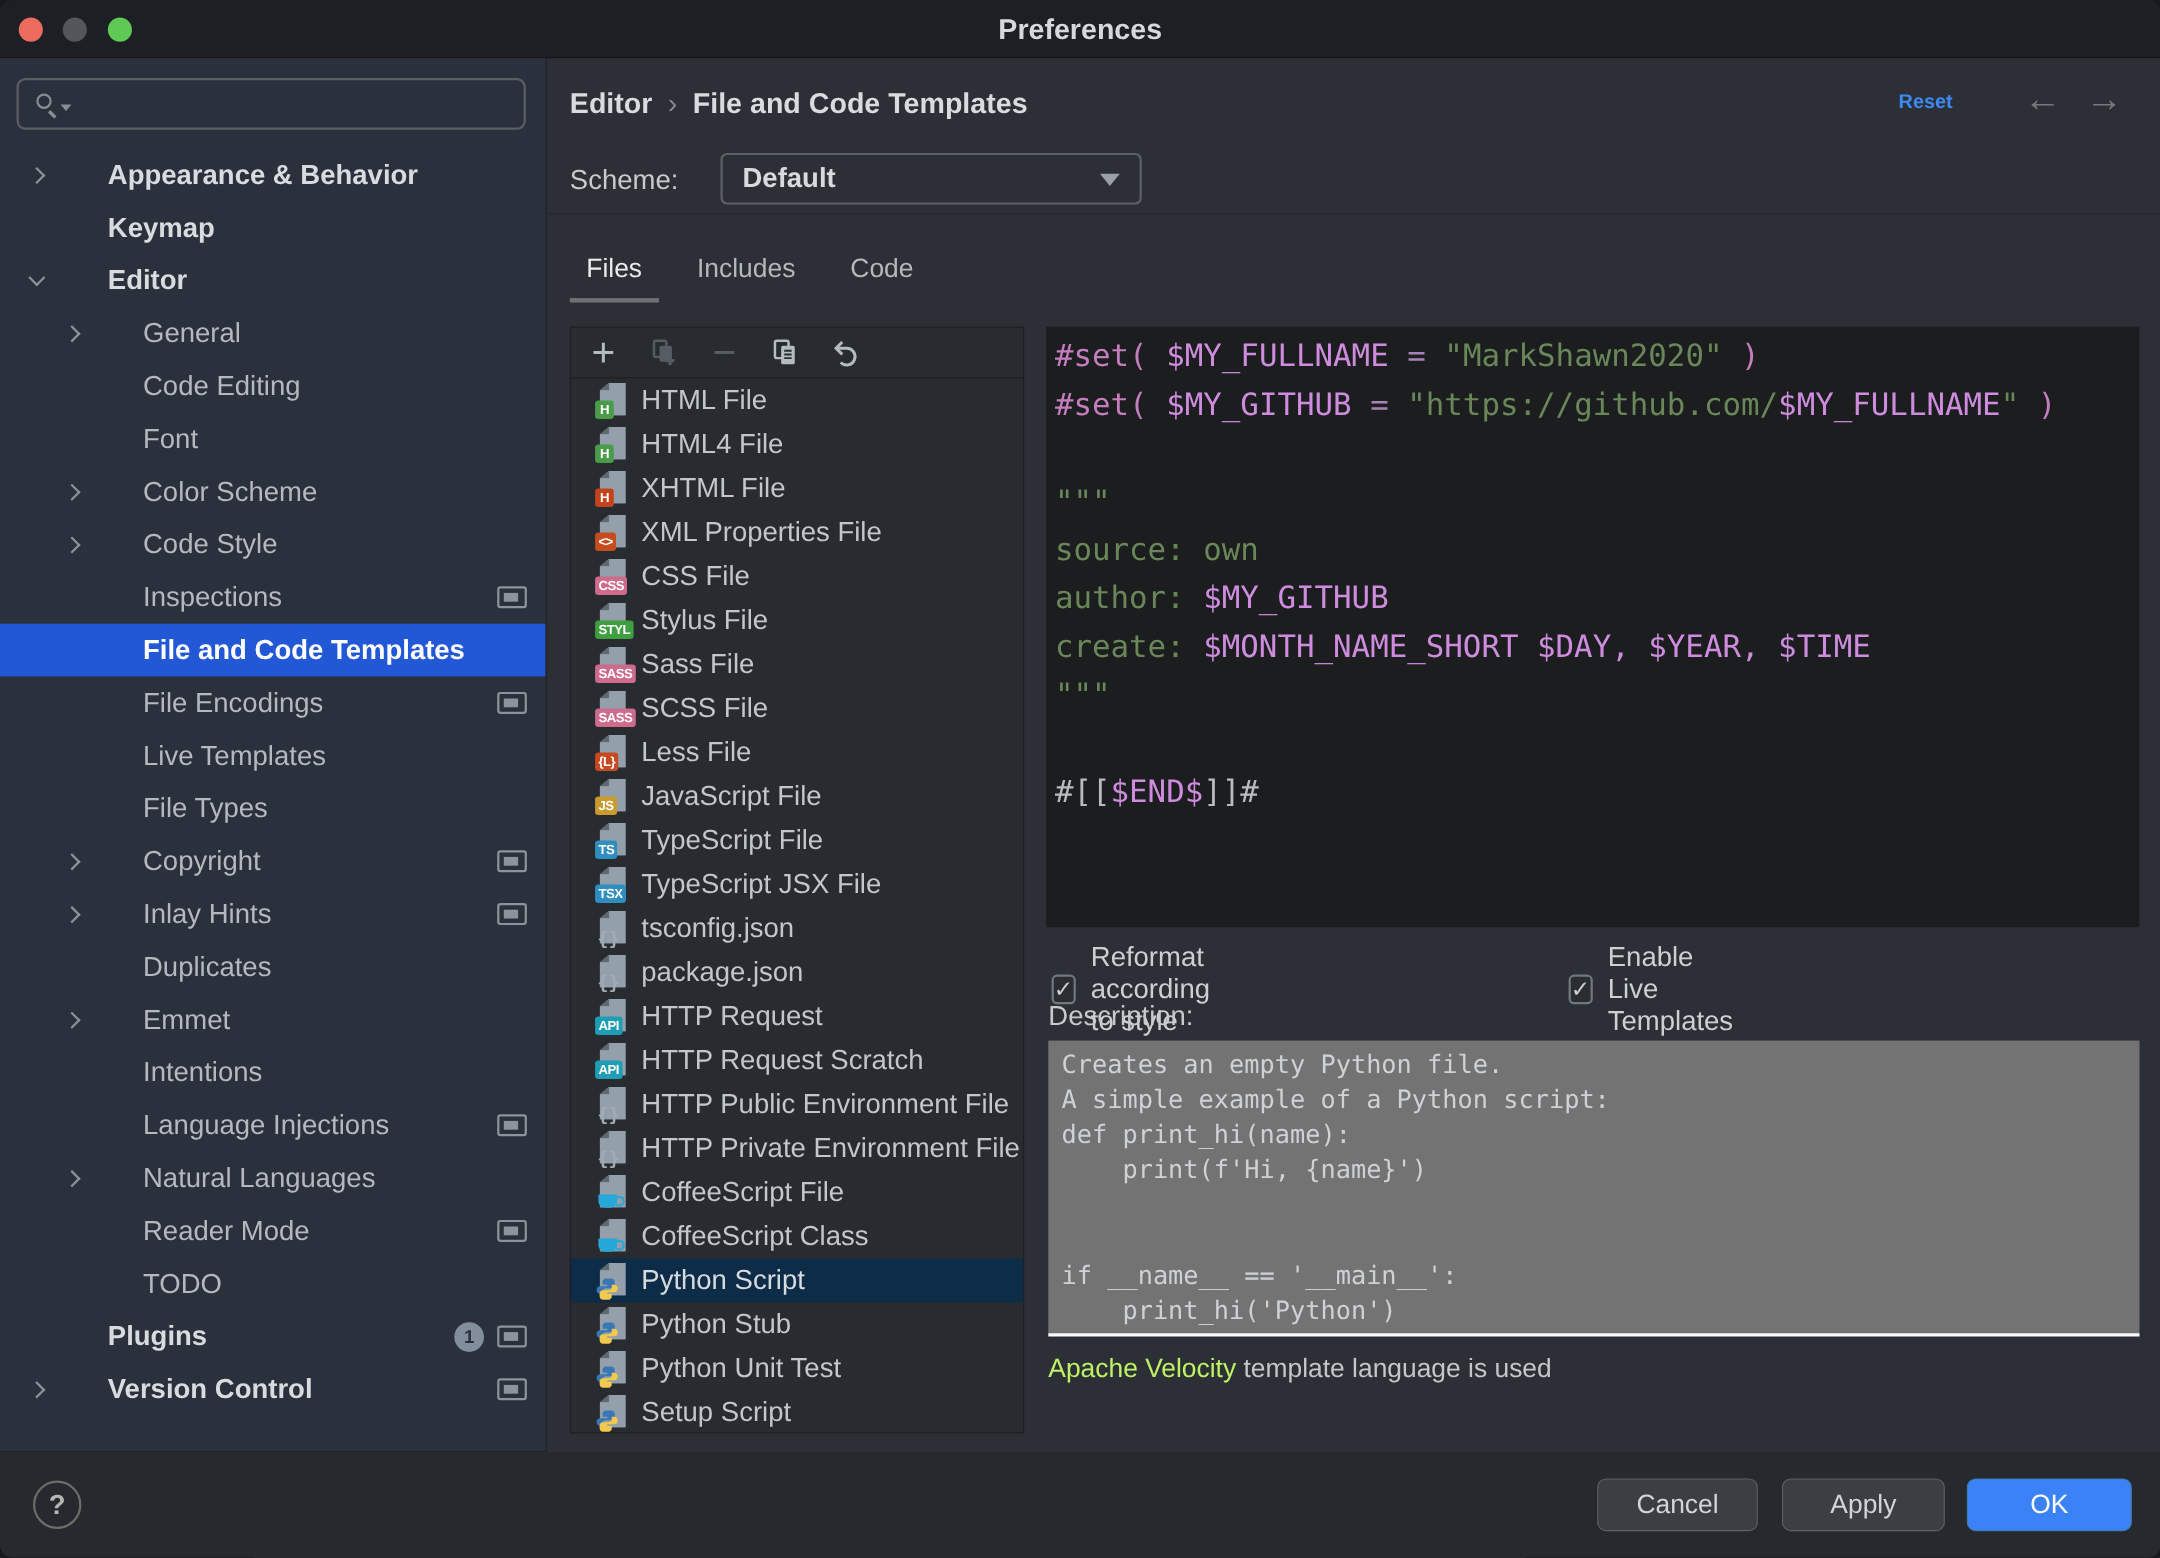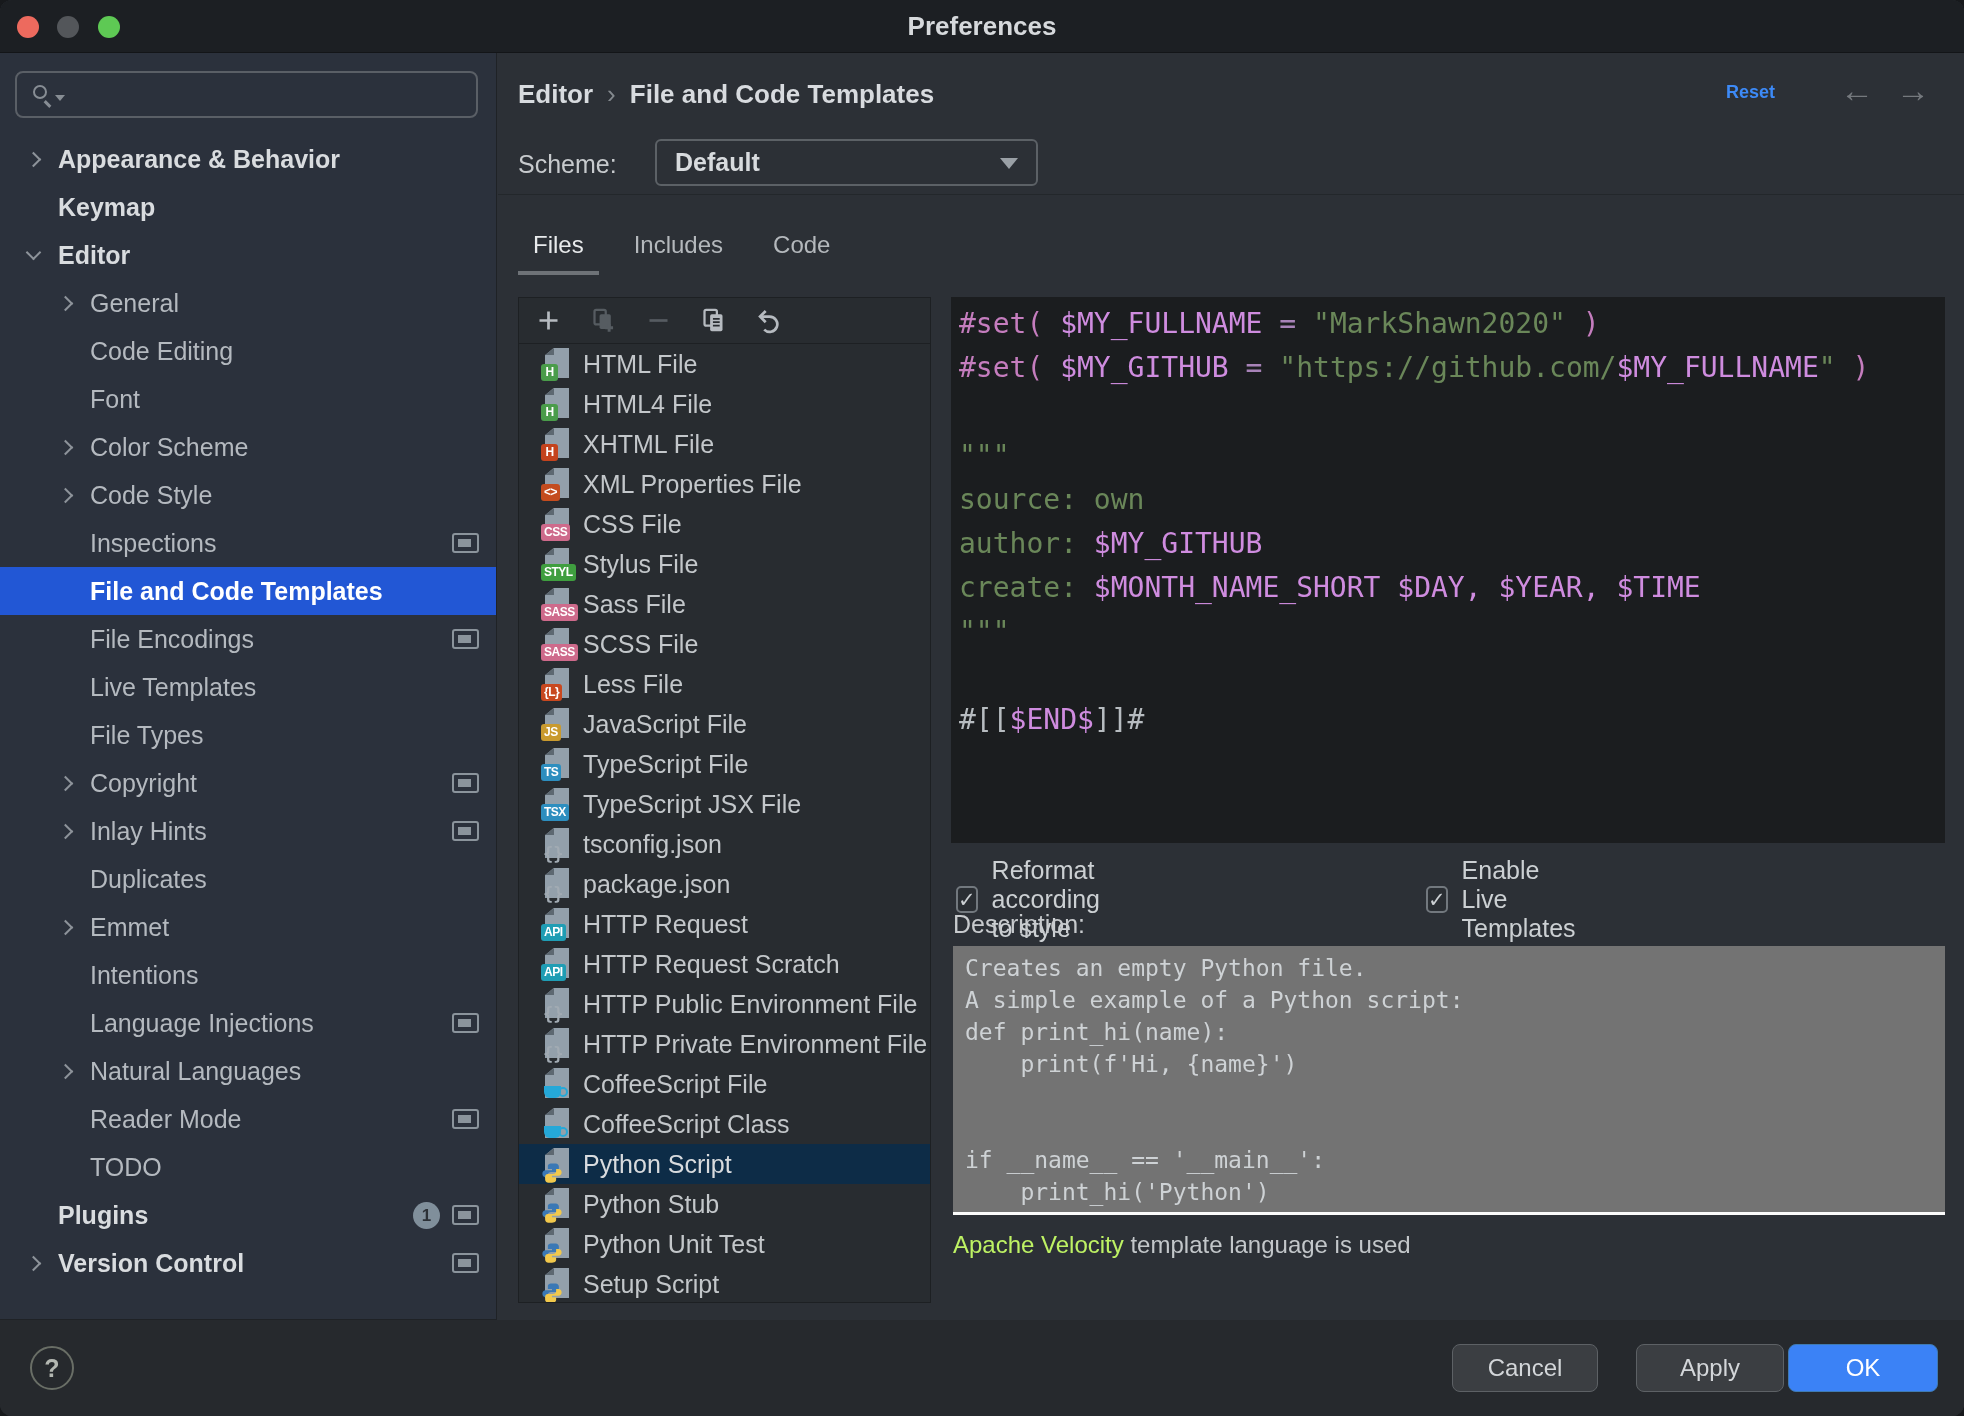--- a/index.html
+++ b/index.html
@@ -17,38 +17,38 @@
   .sidebar{position:absolute;top:53px;left:0;width:497px;height:1267px;background:#2b313c;
     border-right:1px solid #1f2226;border-bottom:1px solid #1f2226;overflow:hidden;}
   .search{position:absolute;top:18px;left:15px;width:463px;height:47px;border:2px solid #5a5f66;border-radius:8px;}
   .mag{position:absolute;left:16px;top:12px;width:14px;height:14px;border:2.5px solid #878d94;border-radius:50%;}
   .mag::after{content:'';position:absolute;left:11px;top:13px;width:3px;height:8px;background:#878d94;transform:rotate(-45deg);}
   .search-caret{position:absolute;left:38px;top:22px;width:0;height:0;border-left:5px solid transparent;border-right:5px solid transparent;border-top:6px solid #878d94;}
   .tree{position:absolute;top:82px;left:0;right:0;}
   .trow{position:relative;height:48px;font-size:25px;color:#b4b9bf;line-height:48px;white-space:nowrap;}
   .trow.bold{font-weight:700;color:#d9dcdf;}
   .trow.sel{background:#2257d5;color:#ffffff;font-weight:700;}
-  .trow .lbl{position:absolute;}
+  .trow .lbl{position:absolute;margin-left:40px;}
   .lv0 .lbl{left:58px;} .lv1 .lbl{left:90px;}
   .chev{position:absolute;top:19px;width:11px;height:11px;border-right:2.5px solid #8d939a;border-bottom:2.5px solid #8d939a;}
   .chev.right{transform:rotate(-45deg);}
   .chev.down{transform:rotate(45deg);top:16px;}
   .lv0 .chev{left:28px;} .lv1 .chev{left:60px;}
   .monitor{position:absolute;right:17px;top:14px;width:27px;height:20px;border:2.5px solid #8b949c;border-radius:3px;}
   .monitor::after{content:'';position:absolute;left:4px;top:3.5px;width:13px;height:8px;background:#8b949c;}
   .nbadge{position:absolute;right:56px;top:11px;width:27px;height:27px;border-radius:50%;background:#808f9b;
     color:#2c3137;font-size:17px;font-weight:700;text-align:center;line-height:27px;}
   
   .footer{position:absolute;left:0;right:0;bottom:0;height:96px;background:#26292d;}
   .help{position:absolute;left:30px;top:26px;width:44px;height:44px;border:2.5px solid #696e66;border-radius:50%;
     color:#b3b7b1;font-size:25px;font-weight:700;text-align:center;line-height:41px;}
   .btn{position:absolute;top:24px;height:48px;border-radius:8px;font-size:24px;text-align:center;line-height:46px;
     background:#3b3e42;border:1.5px solid #5d6165;color:#d3d6d9;}
   .btn.cancel{left:1452px;width:146px;}
-  .btn.apply{left:1620px;width:148px;margin-left:16px;}
+  .btn.apply{left:1620px;width:148px;}
   .btn.ok{left:1788px;width:150px;background:#3b82f6;border-color:#3f7ab1;color:#ffffff;font-weight:400;}
   
   .main{position:absolute;left:498px;top:53px;width:1466px;height:1267px;background:#2c3036;}
   .crumbs{position:absolute;left:20px;top:26px;font-size:26px;font-weight:700;color:#d8dbdf;}
   .crumb-sep{color:#84898e;font-weight:400;padding:0 14px;}
   .reset{position:absolute;left:1228px;top:29px;font-size:18px;font-weight:700;color:#3d8af7;}
   .navarrow{position:absolute;top:18px;font-size:34px;color:#75797e;}
   .navarrow.back{left:1342px;} .navarrow.fwd{left:1398px;}
   .scheme-label{position:absolute;left:20px;top:97px;font-size:25px;color:#c7cacd;}
   .scheme-box{position:absolute;left:157px;top:86px;width:383px;height:47px;border:2px solid #5c6166;border-radius:6px;}

